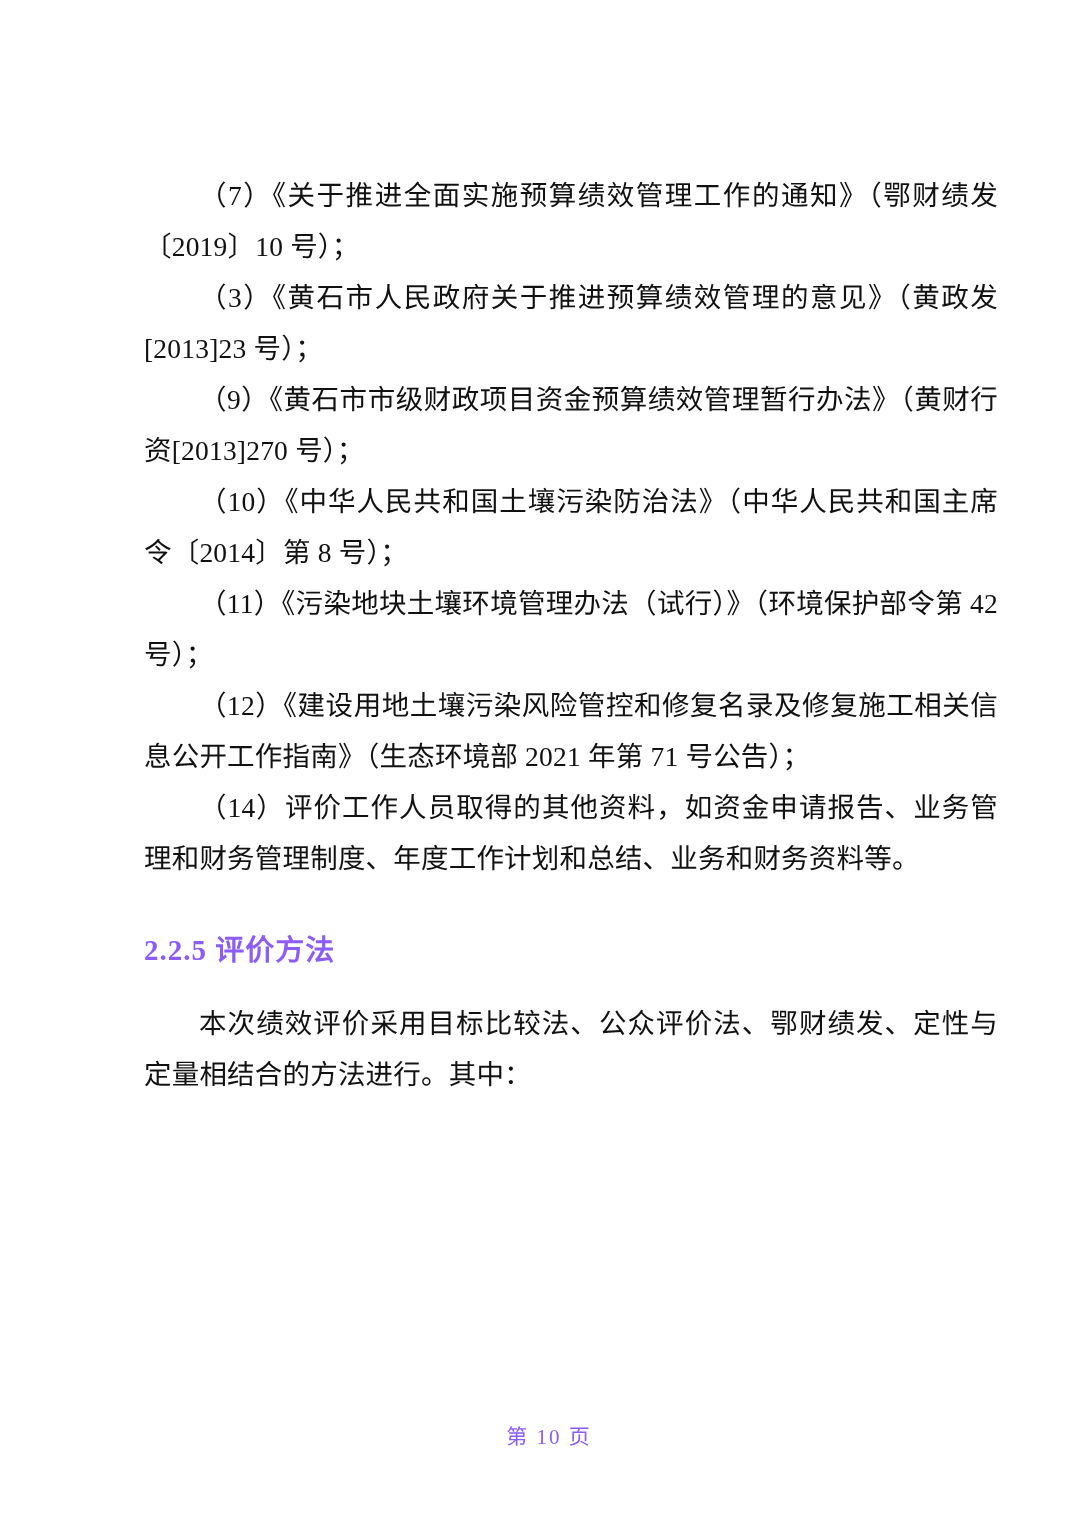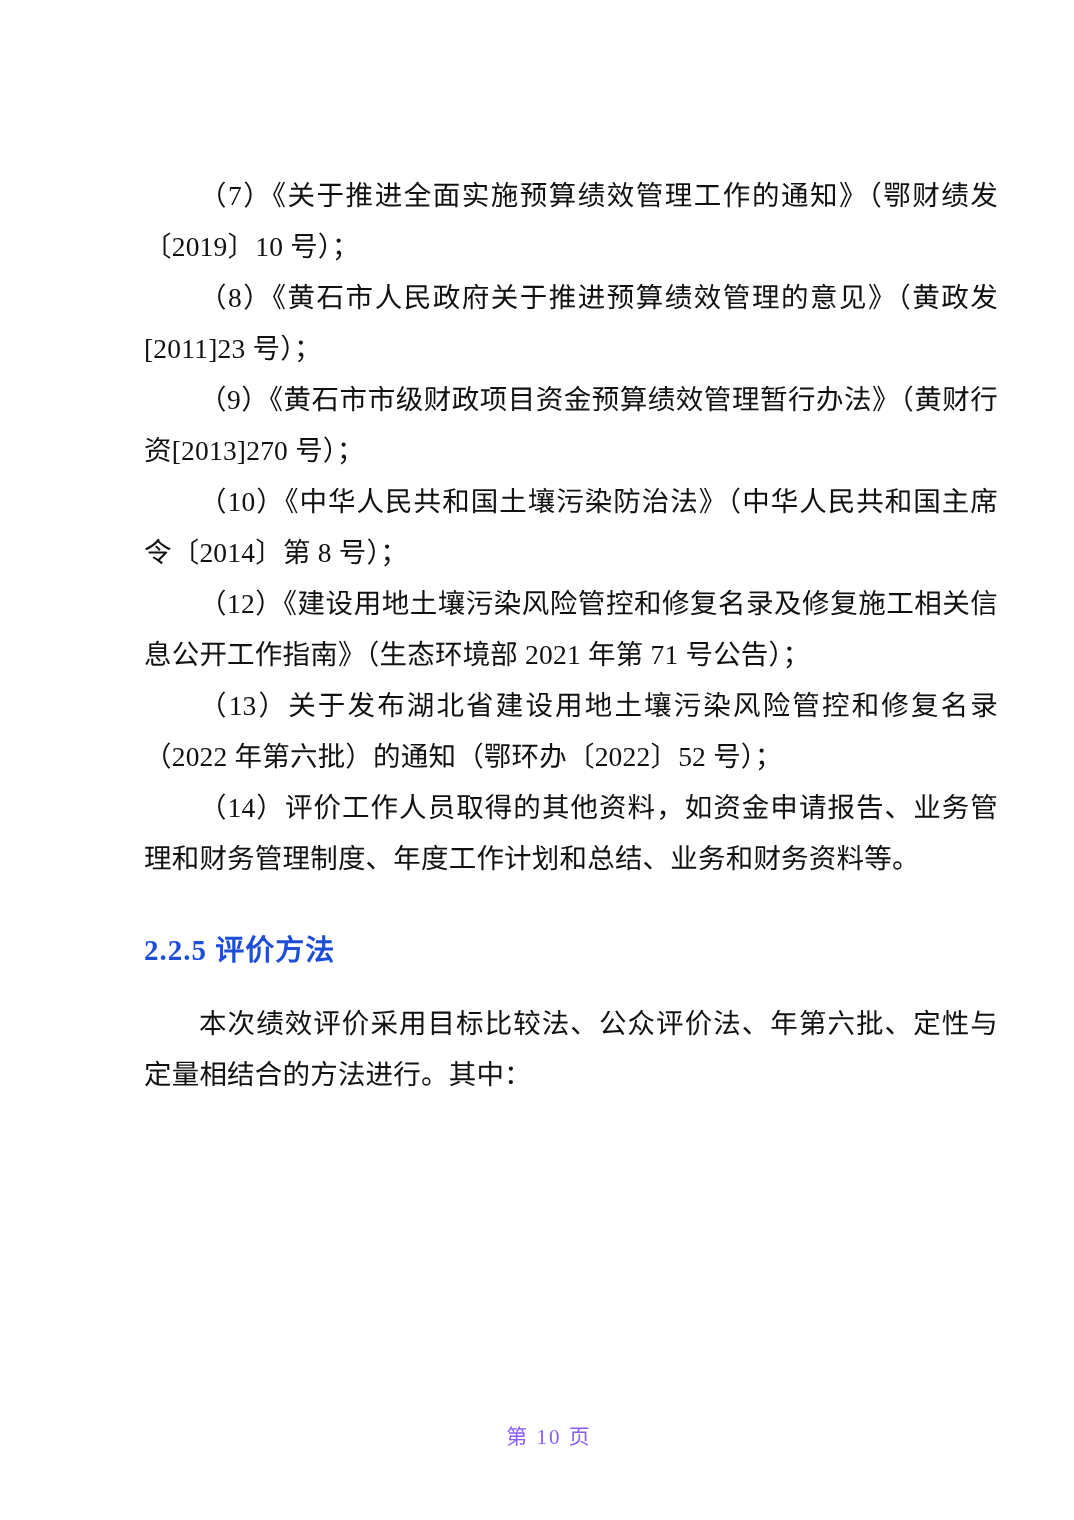--- a/index.html
+++ b/index.html
@@ -39,50 +39,50 @@
     line-height: 51px;
     text-align: justify;
     text-justify: inter-ideograph;
   }
   .section-heading {
     font-size: 29px;
     font-weight: bold;
     margin: 44px 0 26px 0;
     line-height: 44px;
     letter-spacing: 1px;
-    color: #1d4ed8;
+    color: #8b5cf6;
     font-family: "Liberation Serif", "DejaVu Serif", serif;
   }
   .footer {
     position: absolute;
     left: 0;
     right: 0;
     bottom: 70px;
     text-align: center;
     font-size: 21px;
     letter-spacing: 2px;
     color: #8b5cf6;
   }
 </style>
 </head>
 <body>
 
 <div class="page">
 
   <div class="body-text">
     <p class="para">（7）《关于推进全面实施预算绩效管理工作的通知》（鄂财绩发〔2019〕10 号）；</p>
-    <p class="para">（8）《黄石市人民政府关于推进预算绩效管理的意见》（黄政发[2011]23 号）；</p>
+    <p class="para">（3）《黄石市人民政府关于推进预算绩效管理的意见》（黄政发[2013]23 号）；</p>
     <p class="para">（9）《黄石市市级财政项目资金预算绩效管理暂行办法》（黄财行资[2013]270 号）；</p>
     <p class="para">（10）《中华人民共和国土壤污染防治法》（中华人民共和国主席令〔2014〕第 8 号）；</p>
+    <p class="para">（11）《污染地块土壤环境管理办法（试行）》（环境保护部令第 42 号）；</p>
     <p class="para">（12）《建设用地土壤污染风险管控和修复名录及修复施工相关信息公开工作指南》（生态环境部 2021 年第 71 号公告）；</p>
-    <p class="para">（13）关于发布湖北省建设用地土壤污染风险管控和修复名录（2022 年第六批）的通知（鄂环办〔2022〕52 号）；</p>
     <p class="para">（14）评价工作人员取得的其他资料，如资金申请报告、业务管理和财务管理制度、年度工作计划和总结、业务和财务资料等。</p>
   </div>
 
   <h2 class="section-heading">2.2.5 评价方法</h2>
 
   <div class="body-text">
-    <p class="para">本次绩效评价采用目标比较法、公众评价法、年第六批、定性与定量相结合的方法进行。其中：</p>
+    <p class="para">本次绩效评价采用目标比较法、公众评价法、鄂财绩发、定性与定量相结合的方法进行。其中：</p>
   </div>
 
   <div class="footer">第 10 页</div>
 
 </div>
 
 </body></html>

